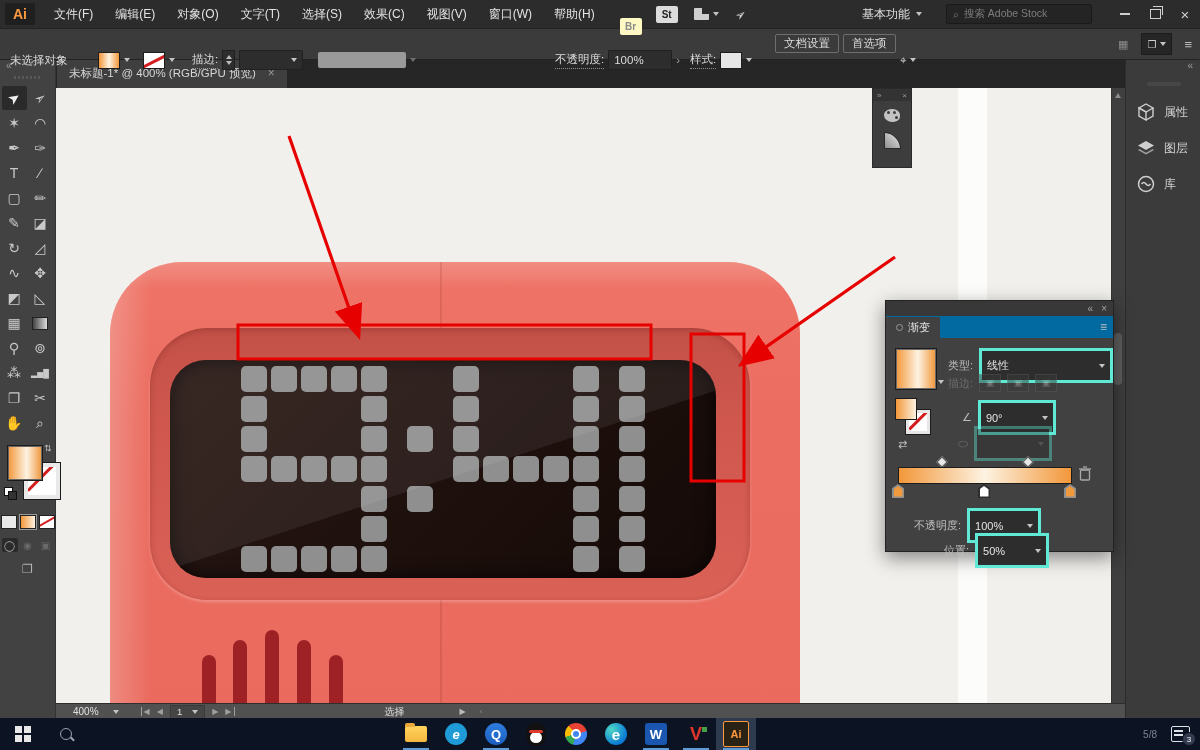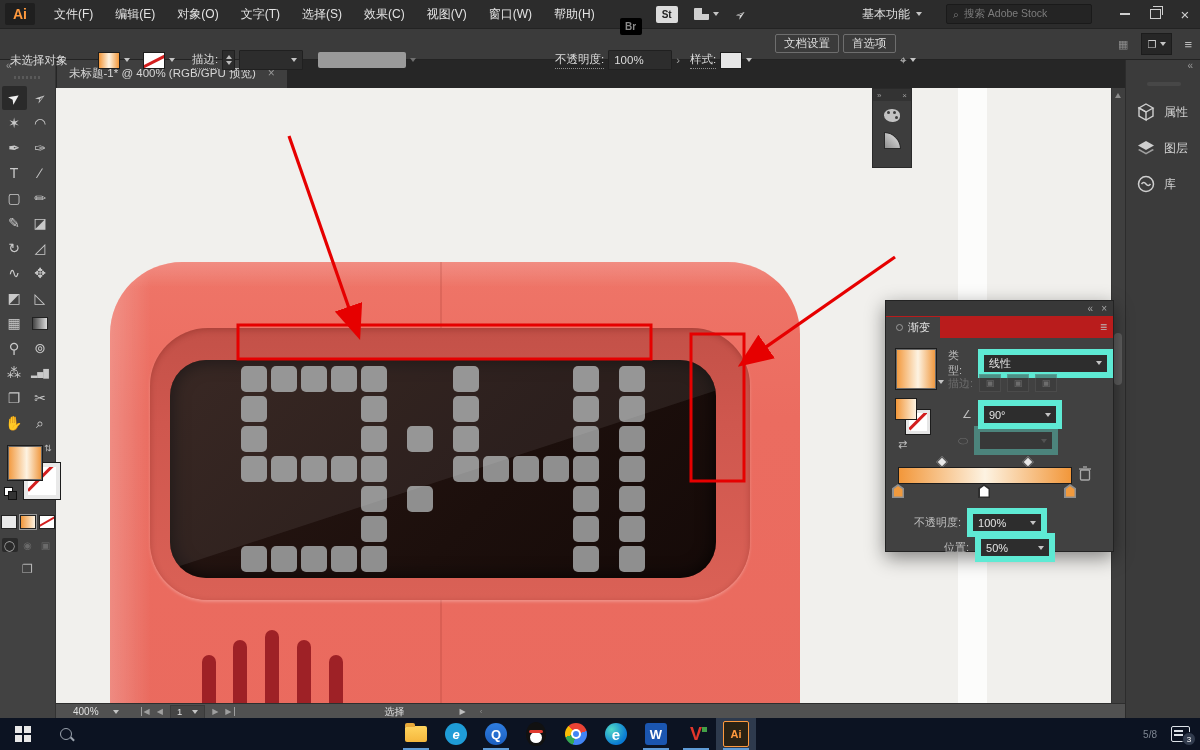--- a/index.html
+++ b/index.html
@@ -12,21 +12,21 @@
 
   
   #titlebar{position:absolute;left:0;top:0;width:1200px;height:28px;background:#2c2c2c;
     display:flex;align-items:center;color:#e3e3e3;font-size:12px;z-index:50;}
   #ai-logo{width:30px;height:22px;margin-left:5px;background:#1f1f1f;color:#ff9a3e;
     font-weight:bold;font-size:14px;display:flex;align-items:center;justify-content:center;border-radius:2px;}
   #menus{display:flex;margin-left:8px;}
   #menus span{padding:0 11px;line-height:28px;cursor:default;}
   .tb-badge{width:22px;height:17px;border-radius:2px;display:flex;align-items:center;
     justify-content:center;font-size:10px;font-weight:bold;margin-left:14px;}
-  .tb-badge.br{background:#000000;color:#8a8a8a;margin-top:25px;}
+  .tb-badge.br{background:#fef9c3;color:#8a8a8a;margin-top:25px;}
   .tb-badge.st{background:#dcdcdc;color:#222;}
   #layout-icon{margin-left:16px;display:flex;align-items:center;gap:4px;}
   .layouticon{width:15px;height:12px;background:#cfcfcf;position:relative;border-radius:1px;}
   .layouticon:after{content:"";position:absolute;right:0;top:0;width:6px;height:5px;background:#2c2c2c;border-left:1px solid #2c2c2c;border-bottom:1px solid #2c2c2c;}
   #rocket-icon{margin-left:16px;color:#d8d8d8;font-size:13px;transform:rotate(-38deg);}
   #workspace{margin-left:auto;display:flex;align-items:center;gap:6px;color:#e0e0e0;}
   #searchbox{margin-left:24px;width:132px;height:18px;background:#242424;border:1px solid #1a1a1a;
     border-radius:2px;display:flex;align-items:center;padding:0 6px;gap:5px;color:#7d7d7d;font-size:10.5px;}
   #win-controls{display:flex;align-items:center;margin-left:18px;height:28px;}
   #win-controls .wbtn{width:30px;height:28px;display:flex;align-items:center;justify-content:center;color:#cfcfcf;}
@@ -133,35 +133,35 @@
   #rightdock .hd{height:22px;position:relative;color:#9a9a9a;}
   #rightdock .hd .clps{position:absolute;right:8px;top:2px;font-size:10px;}
   #rightdock .grip{margin:2px auto 8px;width:34px;height:4px;background:#474747;border-radius:2px;}
   .dock-item{display:flex;align-items:center;gap:8px;padding:8px 0 8px 10px;color:#d2d2d2;font-size:12px;}
   .dock-item svg{flex:0 0 auto;}
 
   
   #gradient-panel{position:absolute;left:885px;top:300px;width:227px;height:250px;background:#414141;
     border:1px solid #232323;box-shadow:0 6px 18px rgba(0,0,0,.45);z-index:40;color:#c9c9c9;font-size:11px;}
   #gp-head{height:15px;background:#383838;display:flex;align-items:center;justify-content:flex-end;gap:8px;padding:0 6px;color:#a5a5a5;font-size:10px;}
-  #gp-tabs{height:22px;background:#b91c1c;display:flex;align-items:flex-end;position:relative;}
+  #gp-tabs{height:22px;background:#0369a1;display:flex;align-items:flex-end;position:relative;}
   #gp-tab{height:21px;background:#414141;display:flex;align-items:center;gap:5px;padding:0 10px;color:#e0e0e0;}
   #gp-tab .dot{width:5px;height:5px;border:1px solid #9a9a9a;border-radius:50%;}
   #gp-menu{position:absolute;right:6px;top:4px;color:#bdbdbd;font-size:12px;}
   #gp-body{position:relative;height:213px;}
   #gp-swatch{position:absolute;left:9px;top:10px;width:40px;height:40px;background:linear-gradient(90deg,#f2973a,#fdf3e2 55%,#ef9438);border:1px solid #1c1c1c;box-shadow:0 0 0 1px #6b6b6b inset;}
   #gp-swatch-arrow{position:absolute;left:52px;top:42px;}
   #gp-fs-grad{position:absolute;left:9px;top:60px;width:20px;height:20px;background:linear-gradient(90deg,#f2973a,#fdf3e2);border:1px solid #1c1c1c;z-index:2;}
   #gp-fs-stroke{position:absolute;left:20px;top:72px;width:18px;height:18px;background:#fff;border:3px solid #e6e6e6;outline:1px solid #1c1c1c;overflow:hidden;z-index:1;}
   #gp-fs-stroke:after{content:"";position:absolute;left:-4px;top:5px;width:28px;height:2.5px;background:#d21e1e;transform:rotate(-45deg);}
   #gp-reverse{position:absolute;left:12px;top:100px;color:#bdbdbd;font-size:11px;}
   .gp-row{position:absolute;display:flex;align-items:center;gap:6px;}
   .gp-label{color:#bdbdbd;}
   .gp-label.dim, .gp-dim{color:#6d6d6d;}
-  .gp-dd{height:17px;background:#2d2d2d;border:6px solid #5eead4;display:flex;align-items:center;justify-content:space-between;padding:0 5px;color:#e3e3e3;}
+  .gp-dd{height:17px;background:#2d2d2d;border:3px solid #5eead4;display:flex;align-items:center;justify-content:space-between;padding:6px 5px;color:#e3e3e3;}
   .gp-dd.disabled{opacity:.4;}
   .stroke-btn{width:20px;height:16px;border:1px solid #555;background:#3a3a3a;opacity:.5;display:flex;align-items:center;justify-content:center;color:#999;font-size:9px;}
   #gp-slider{position:absolute;left:12px;top:120px;width:172px;height:40px;}
   #gp-midpoints .mid{position:absolute;top:0;width:6px;height:6px;background:#e8e8e8;border:1px solid #555;transform:rotate(45deg);}
   #gp-bar{position:absolute;left:0;top:9px;width:172px;height:15px;border:1px solid #1c1c1c;}
   .gstop{position:absolute;top:26px;width:12px;height:14px;clip-path:polygon(50% 0,100% 30%,100% 100%,0 100%,0 30%);background:#8f8f8f;}
   .gstop i{position:absolute;left:1.5px;top:2px;width:9px;height:10.5px;clip-path:polygon(50% 0,100% 30%,100% 100%,0 100%,0 30%);display:block;}
   .gstop.selected{background:#2e2e2e;}
   #gp-trash{position:absolute;left:192px;top:128px;}
   #gp-opacity{left:28px;top:170px;}

